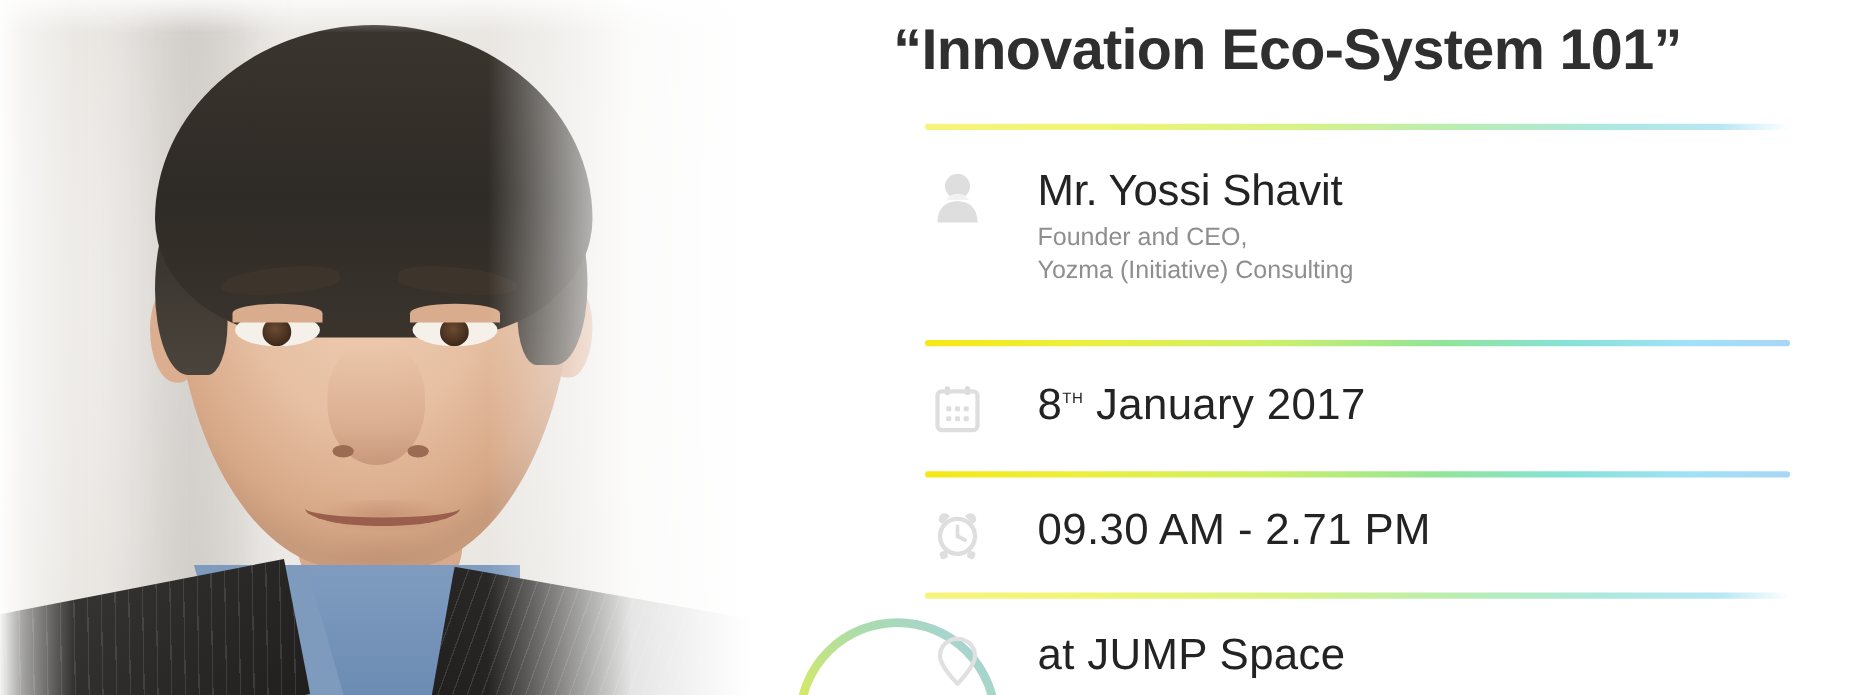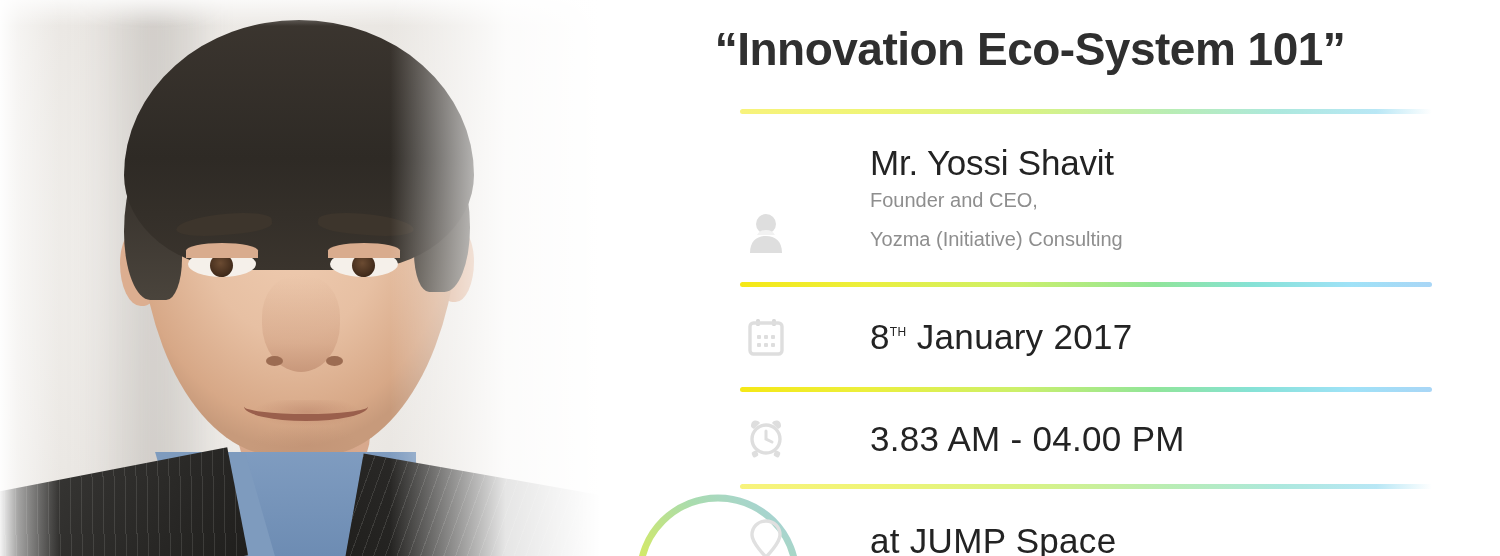--- a/index.html
+++ b/index.html
@@ -216,21 +216,21 @@
     z-index: 22;
   }
   .pinstripe {
     position: absolute; inset: 0;
     background: repeating-linear-gradient(100deg, rgba(190,190,185,0.16) 0 1px, rgba(0,0,0,0) 1px 11px);
   }
 
   
   .content {
     position: absolute;
-    left: 580px; top: 16px;
+    left: 580px; top: 6px;
     width: 920px; height: 392px;
     z-index: 60;
   }
   .title {
     position: absolute;
     left: 0; top: 6px;
     width: 900px;
     text-align: center;
     font-size: 46px;
     font-weight: bold;
@@ -253,22 +253,21 @@
   }
   .d1 { top: 93px; }
   .d2 { top: 266px; }
   .d3 { top: 371px; }
   .d4 { top: 468px; }
 
   .row {
     position: absolute;
     left: 160px;
     display: flex;
-    align-items: flex-end;
-    gap: 40px;
+    align-items: flex-start;
   }
   .row-icon {
     width: 52px;
     flex: 0 0 52px;
     display: flex;
     justify-content: center;
     padding-top: 4px;
   }
   .row-text { padding-left: 38px; }
 
@@ -387,21 +386,21 @@
       <div class="row-icon">
         <svg width="38" height="40" viewBox="0 0 38 40">
           <circle cx="19" cy="11" r="10" fill="#dedede"></circle>
           <path d="M19 17 a10 10 0 0 0 -9 5 h18 a10 10 0 0 0 -9 -5 z" fill="#f2f2f2"></path>
           <path d="M3 40 C3 28 10 23 19 23 C28 23 35 28 35 40 Z" fill="#dedede"></path>
         </svg>
       </div>
       <div class="row-text">
         <div class="speaker-name">Mr. Yossi Shavit</div>
         <div class="speaker-title">Founder and CEO,</div>
-        <div class="speaker-title" style="margin-top:13px">Yozma (Initiative) Consulting</div>
+        <div class="speaker-title" style="margin-top:0">Yozma (Initiative) Consulting</div>
       </div>
     </div>
 
     <div class="divider d2 bright"></div>
 
     <div class="row date-row">
       <div class="row-icon">
         <svg width="36" height="38" viewBox="0 0 36 38">
           <rect x="8" y="1" width="4" height="7" rx="1.6" fill="#d9d9d9"></rect>
           <rect x="24" y="1" width="4" height="7" rx="1.6" fill="#d9d9d9"></rect>
@@ -428,21 +427,21 @@
         <svg width="38" height="40" viewBox="0 0 38 40">
           <path d="M4 8 C4 2 10 1 13 5 L7 11 C5 10 4 9 4 8 Z" fill="#dedede"></path>
           <path d="M34 8 C34 2 28 1 25 5 L31 11 C33 10 34 9 34 8 Z" fill="#dedede"></path>
           <circle cx="19" cy="21" r="14" fill="none" stroke="#dedede" stroke-width="3.4"></circle>
           <path d="M19 13 L19 21 L25 24" fill="none" stroke="#dedede" stroke-width="3" stroke-linecap="round"></path>
           <rect x="5" y="33" width="6" height="6" rx="2" fill="#dedede" transform="rotate(-24 8 36)"></rect>
           <rect x="27" y="33" width="6" height="6" rx="2" fill="#dedede" transform="rotate(24 30 36)"></rect>
         </svg>
       </div>
       <div class="row-text">
-        <div class="row-value">3.83 AM - 04.00 PM</div>
+        <div class="row-value">09.30 AM - 2.71 PM</div>
       </div>
     </div>
 
     <div class="divider d4 soft"></div>
 
     <div class="row place-row">
       <div class="row-icon">
         <svg width="34" height="42" viewBox="0 0 34 42">
           <path d="M17 3 C9 3 3 9 3 17 C3 25 17 39 17 39 C17 39 31 25 31 17 C31 9 25 3 17 3 Z" fill="none" stroke="#e0e0e0" stroke-width="3.4" stroke-linejoin="round"></path>
         </svg>

